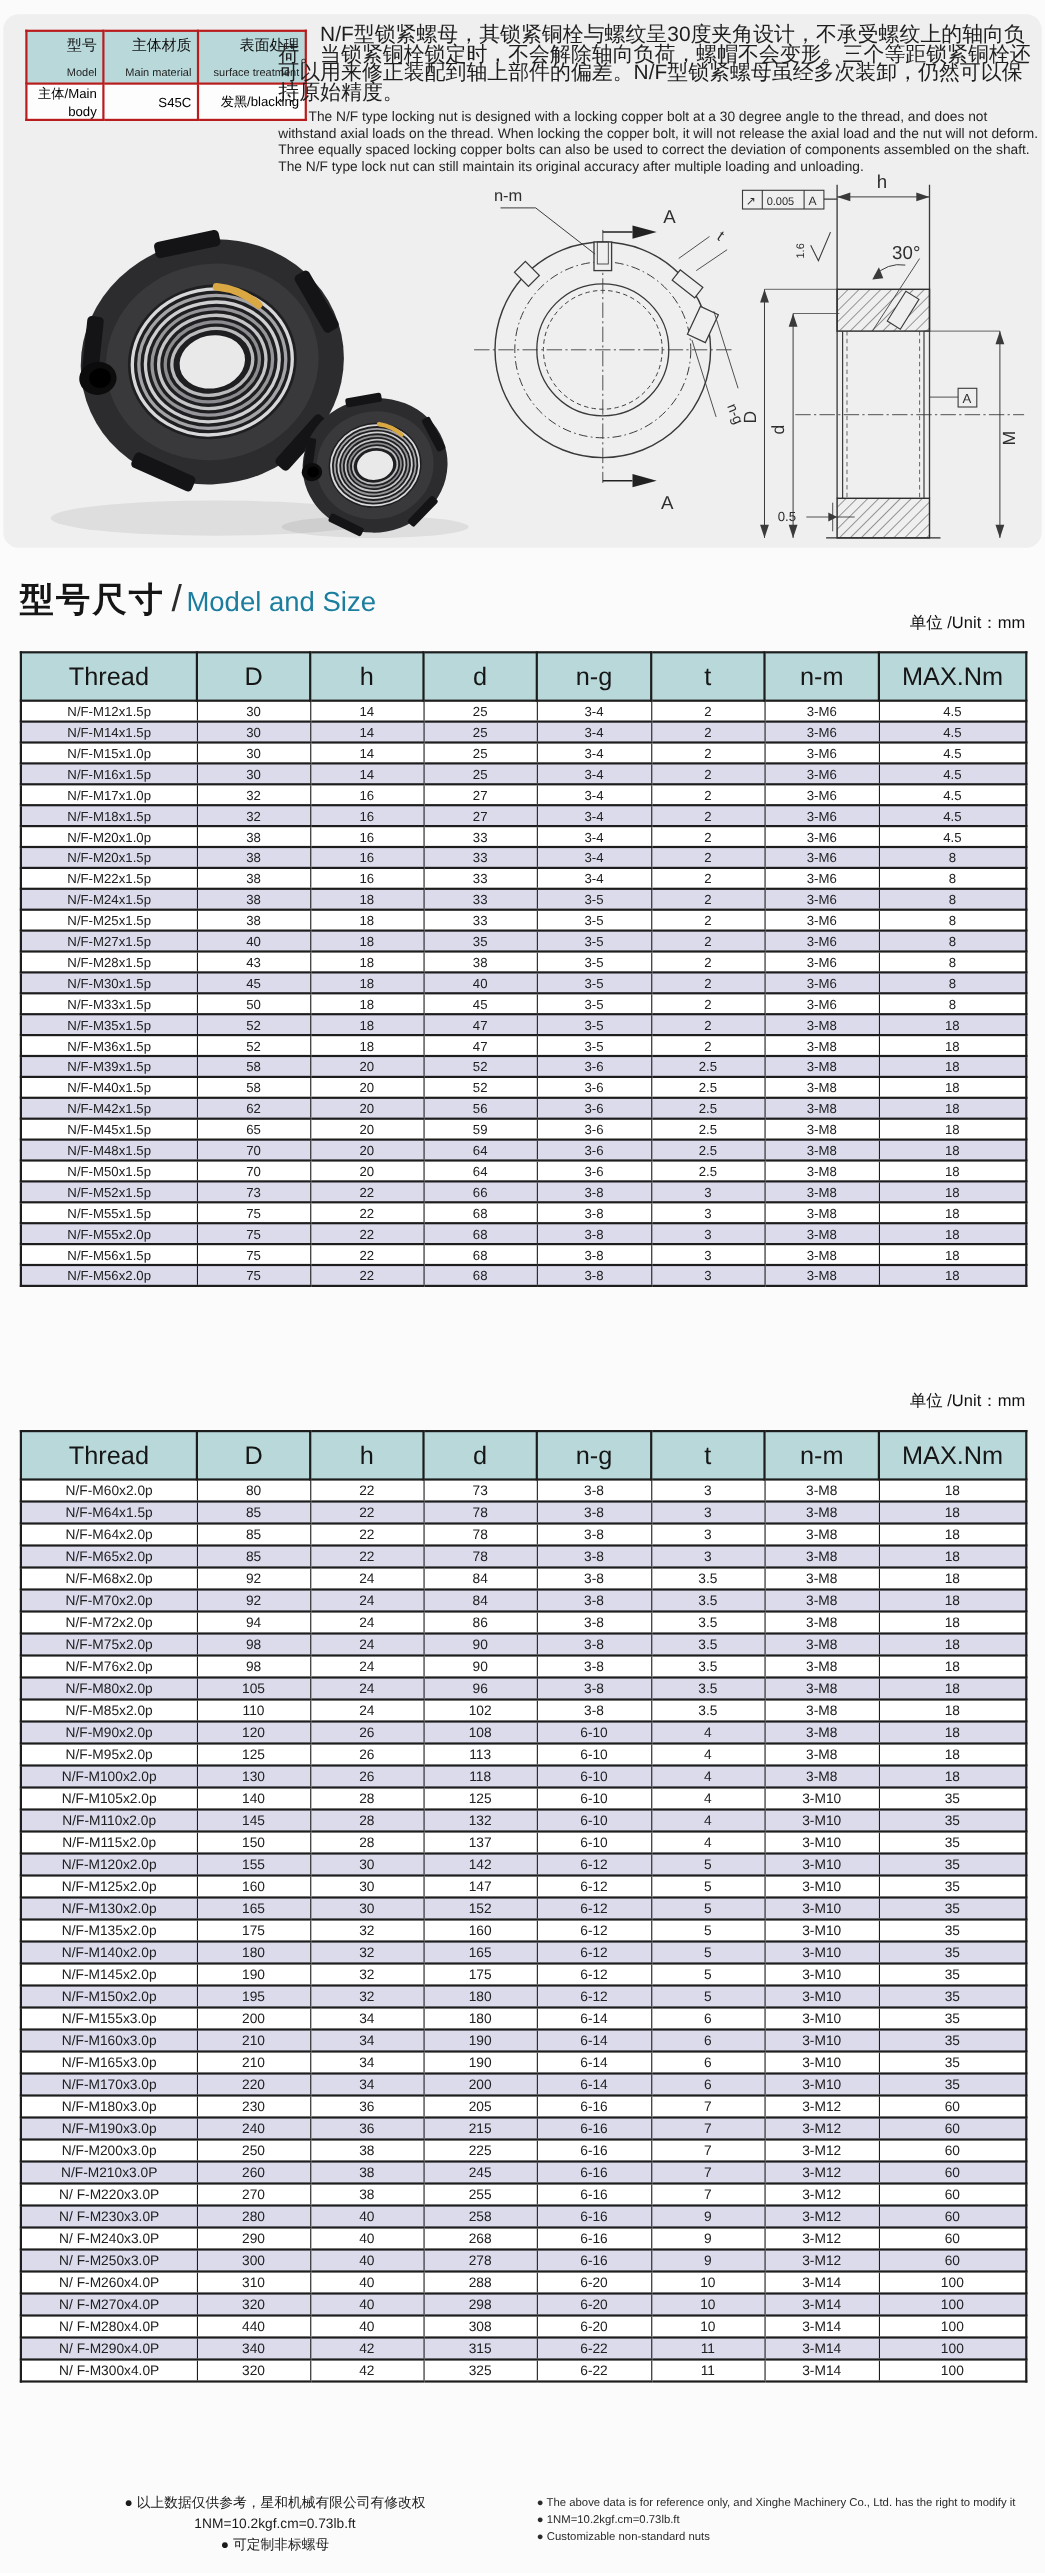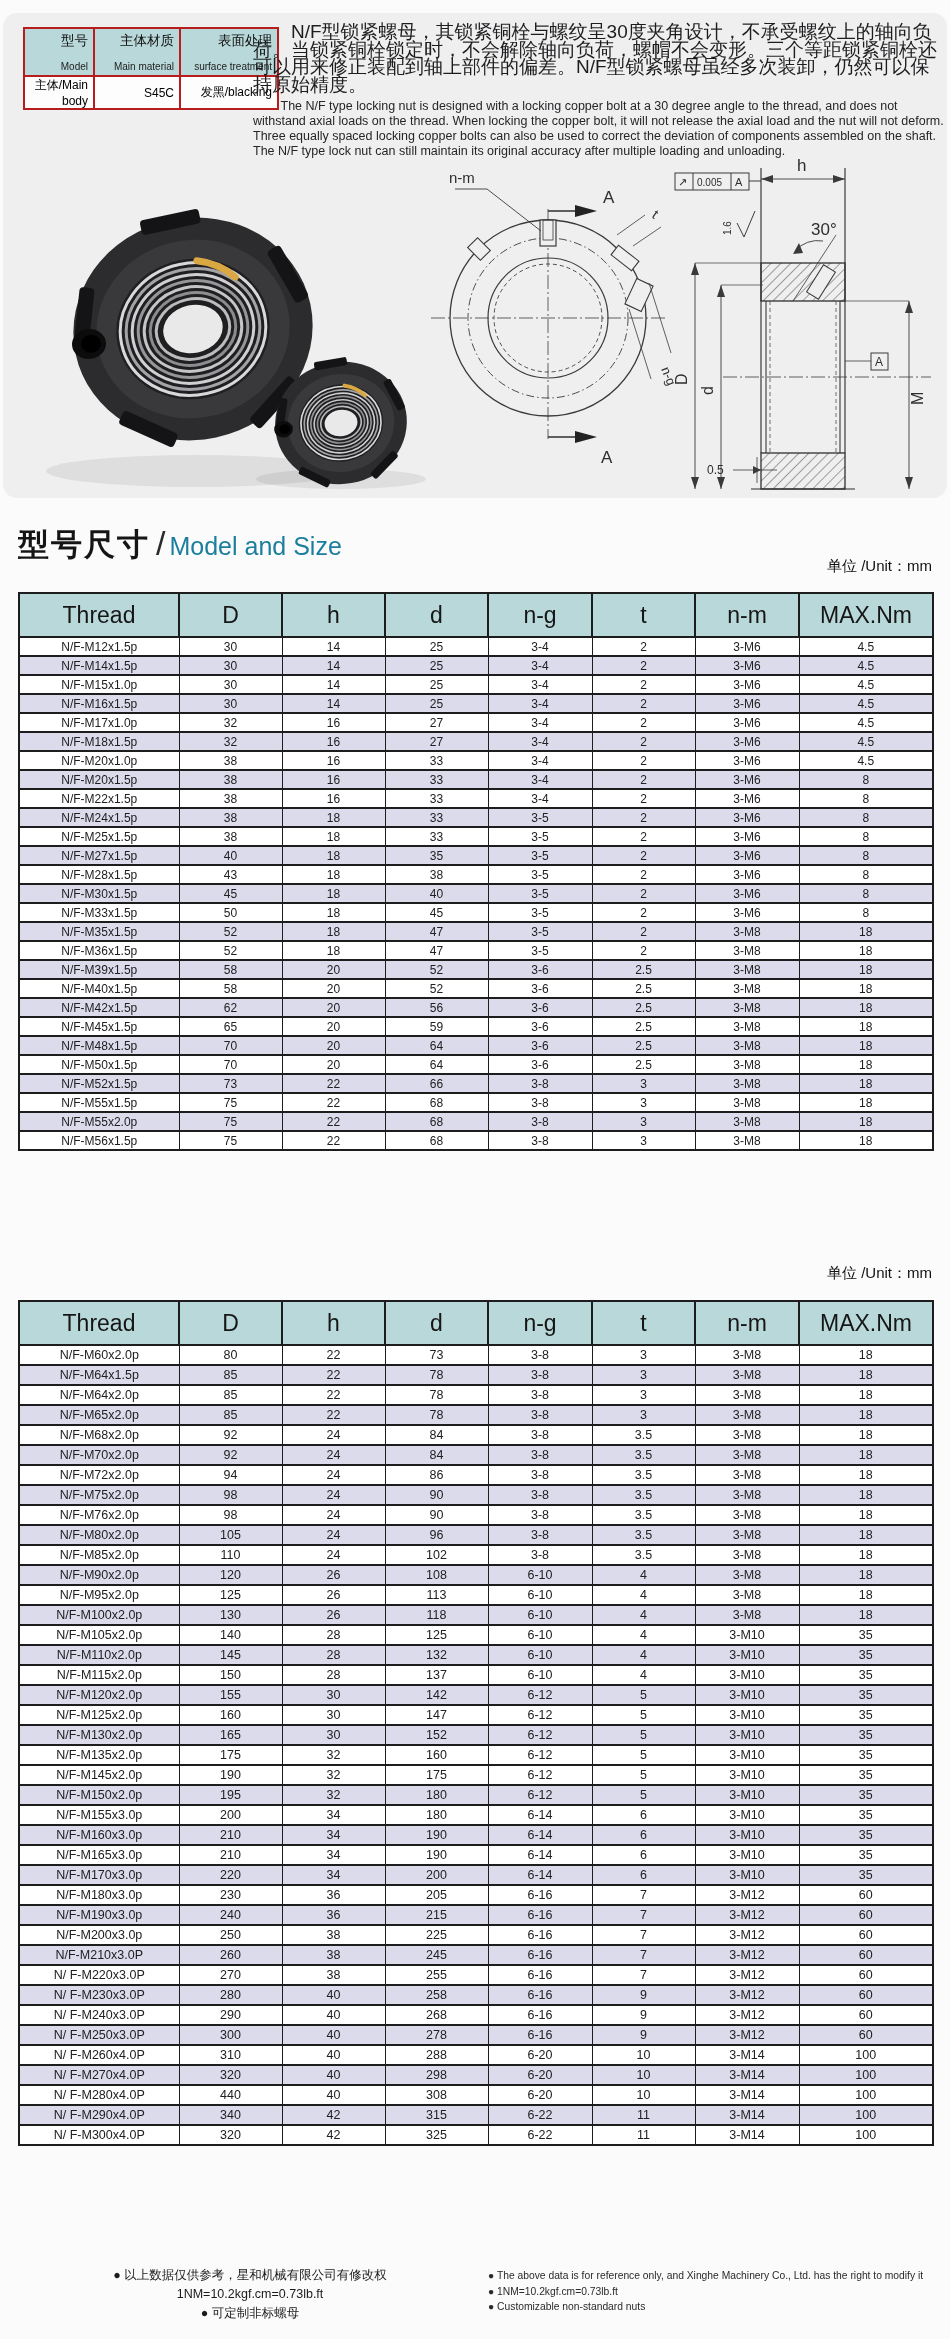--- a/index.html
+++ b/index.html
@@ -554,20 +554,30 @@
       <tr>
         <td>N/F-M56x1.5p</td>
         <td>75</td>
         <td>22</td>
         <td>68</td>
         <td>3-8</td>
         <td>3</td>
         <td>3-M8</td>
         <td>18</td>
       </tr>
+      <tr class="alt">
+        <td>N/F-M56x2.0p</td>
+        <td>75</td>
+        <td>22</td>
+        <td>68</td>
+        <td>3-8</td>
+        <td>3</td>
+        <td>3-M8</td>
+        <td>18</td>
+      </tr>
     </tbody>
 </table>
 
 <div class="unit-label-2">单位 /Unit：mm</div>
 
 <table id="table2" class="spec-table">
   <colgroup>
     <col style="width:160px">
       <col style="width:103px">
       <col style="width:103px">
@@ -793,20 +803,30 @@
       <tr>
         <td>N/F-M135x2.0p</td>
         <td>175</td>
         <td>32</td>
         <td>160</td>
         <td>6-12</td>
         <td>5</td>
         <td>3-M10</td>
         <td>35</td>
       </tr>
+      <tr class="alt">
+        <td>N/F-M140x2.0p</td>
+        <td>180</td>
+        <td>32</td>
+        <td>165</td>
+        <td>6-12</td>
+        <td>5</td>
+        <td>3-M10</td>
+        <td>35</td>
+      </tr>
       <tr>
         <td>N/F-M145x2.0p</td>
         <td>190</td>
         <td>32</td>
         <td>175</td>
         <td>6-12</td>
         <td>5</td>
         <td>3-M10</td>
         <td>35</td>
       </tr>

